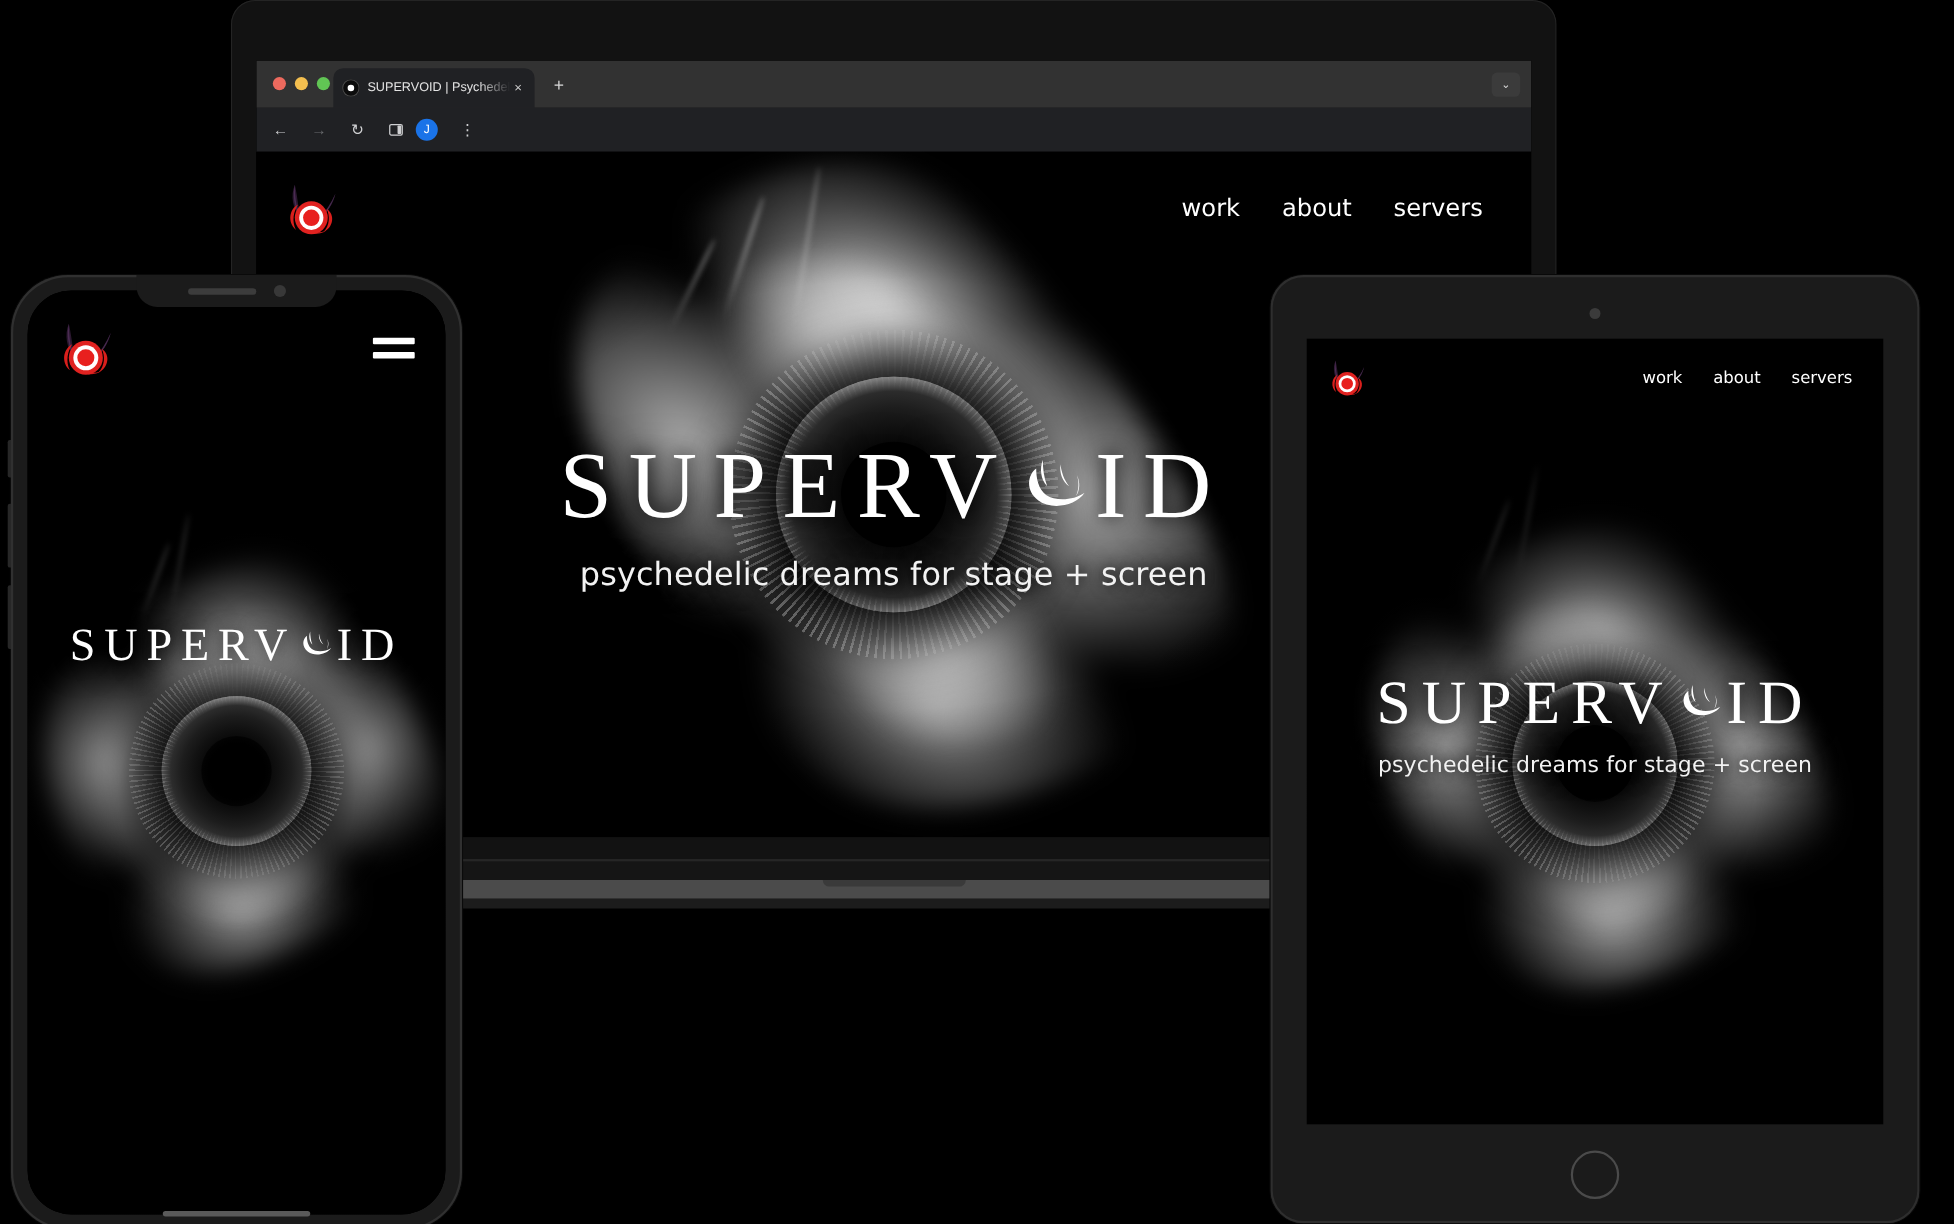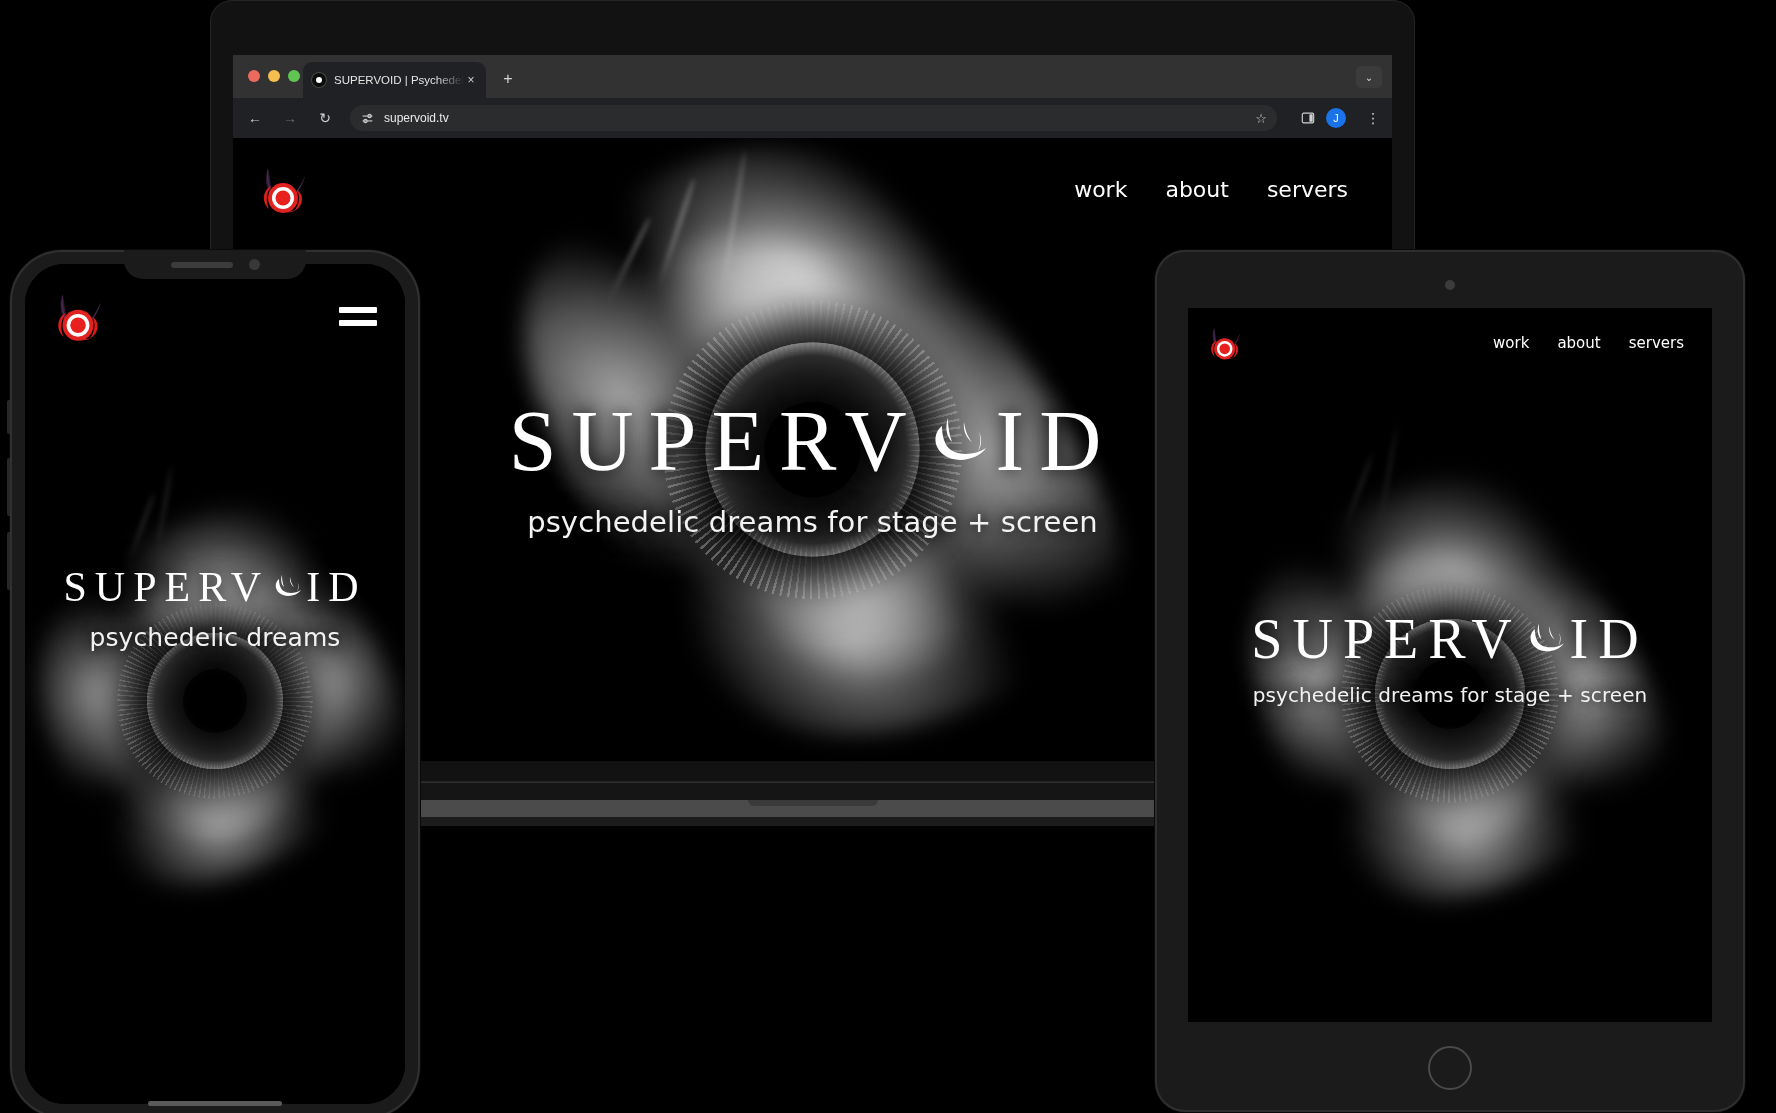--- a/index.html
+++ b/index.html
@@ -454,32 +454,20 @@
           <div class="newtab">+</div>
 
           <div class="tabstrip-caret">⌄</div>
         </div>
 
         <div class="chrome-toolbar">
           <div class="tb-icon">←</div>
           <div class="tb-icon dim">→</div>
           <div class="tb-icon">↻</div>
 
-          <div class="omnibox">
-            <span class="site-ctrl">
-              <svg width="13" height="13" viewBox="0 0 16 16" aria-hidden="true">
-                <line x1="2" y1="5" x2="14" y2="5" stroke="#c9cacc" stroke-width="1.4"></line>
-                <line x1="2" y1="11" x2="14" y2="11" stroke="#c9cacc" stroke-width="1.4"></line>
-                <circle cx="10.5" cy="5" r="2" fill="none" stroke="#c9cacc" stroke-width="1.4"></circle>
-                <circle cx="5.5" cy="11" r="2" fill="none" stroke="#c9cacc" stroke-width="1.4"></circle>
-              </svg>
-            </span>
-            <span class="url" title="Search Google or type a URL">supervoid.tv</span>
-            <span class="star">☆</span>
-          </div>
 
           <div class="tb-right">
             <div class="tb-icon">
               <svg width="14" height="14" viewBox="0 0 16 16" aria-hidden="true">
                 <rect x="1.5" y="2.5" width="13" height="11" rx="1.6" fill="none" stroke="#cfd0d2" stroke-width="1.3"></rect>
                 <rect x="9.6" y="3.6" width="3.8" height="8.8" rx=".8" fill="#cfd0d2"></rect>
               </svg>
             </div>
             <div class="avatar-j">J</div>
             <div class="tb-icon">⋮</div>
@@ -598,21 +586,20 @@
             <div class="wordmark" style="font-size:42px;letter-spacing:8px;">
               <span>SUPERV</span><span class="vglyph" style="width:35px;height:31px;margin:0 1px;">
                 <svg width="35" height="31" viewBox="0 0 70 62" aria-hidden="true">
                   <path d="M18 18 C10 24, 8 38, 20 47 C32 56, 54 52, 62 40 C52 47, 36 48, 27 42 C20 37, 18 27, 18 18 Z" fill="#ffffff"></path>
                   <path d="M24 10 C21 18, 22 28, 28 34 C25 26, 24 18, 24 10 Z" fill="#ffffff"></path>
                   <path d="M40 14 C39 22, 42 30, 48 34 C43 28, 41 21, 40 14 Z" fill="#ffffff"></path>
                   <path d="M55 24 C58 30, 58 38, 54 43 C57 37, 57 30, 55 24 Z" fill="#ffffff"></path>
                 </svg>
               </span><span>ID</span>
             </div>
-            <div class="tagline" style="font-size:25px;margin-top:16px;line-height:1.18;">psychedelic dreams</div>
           </div>
 
         </div>
       </div>
 
       <div class="phone-notch">
         <span class="speaker"></span>
         <span class="cam"></span>
       </div>
       <div class="phone-homebar"></div>

